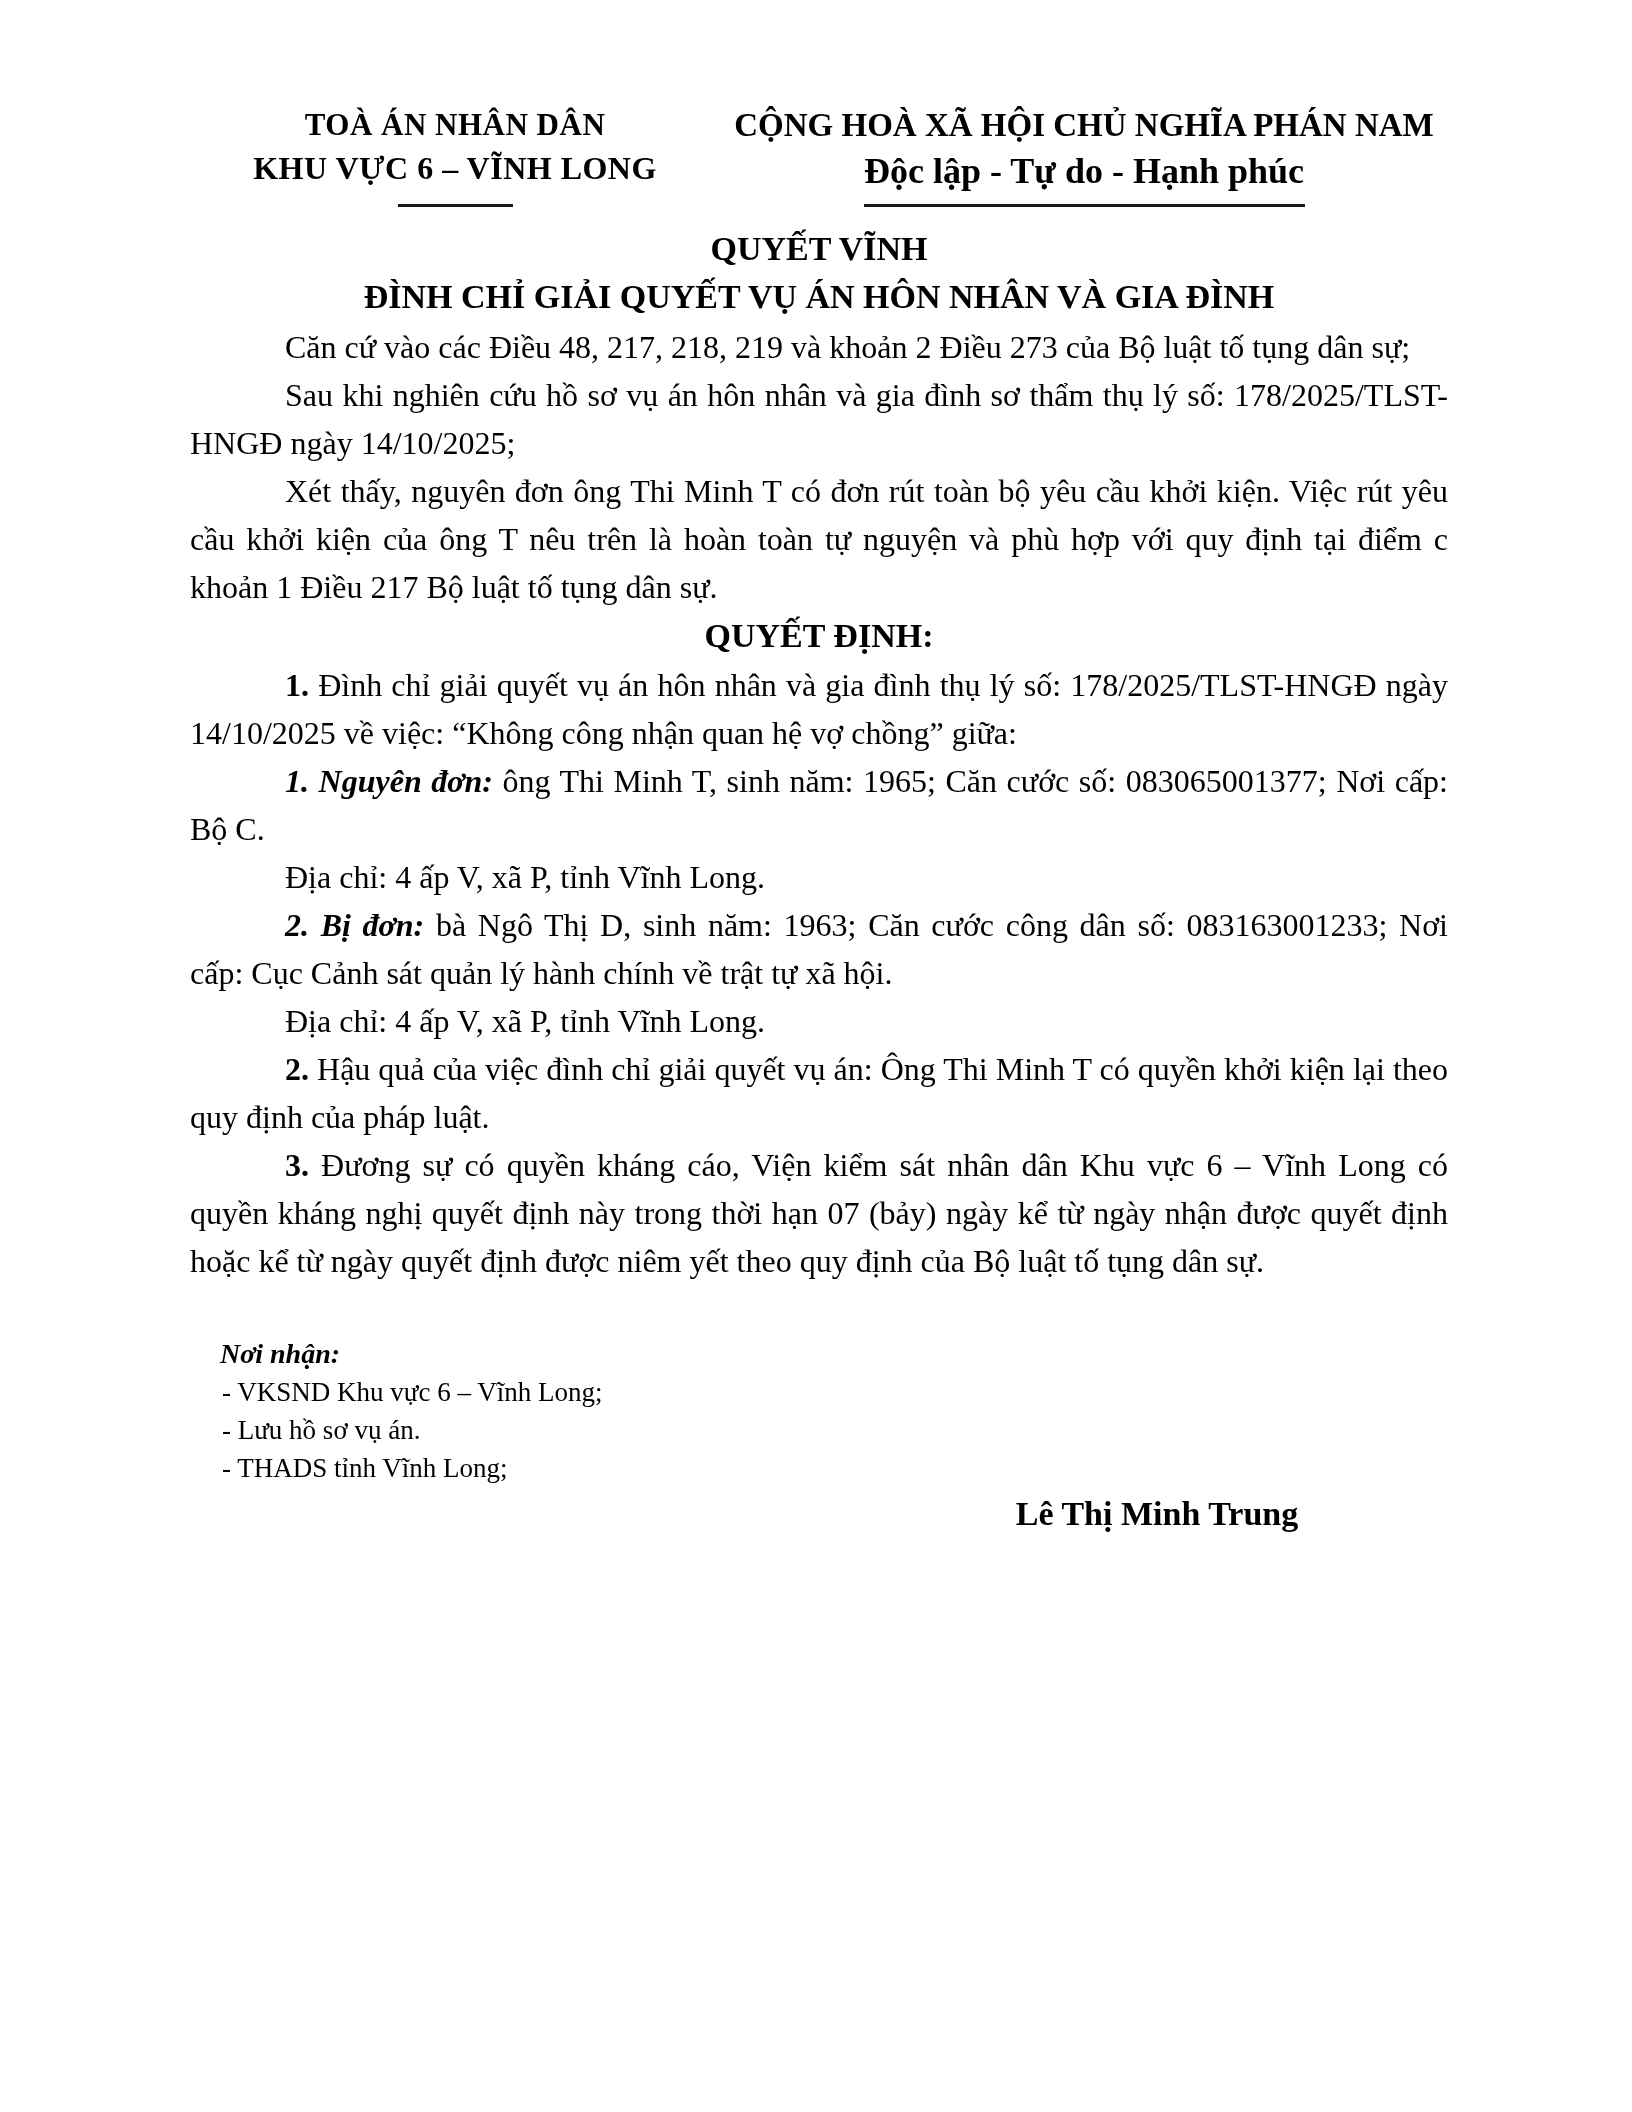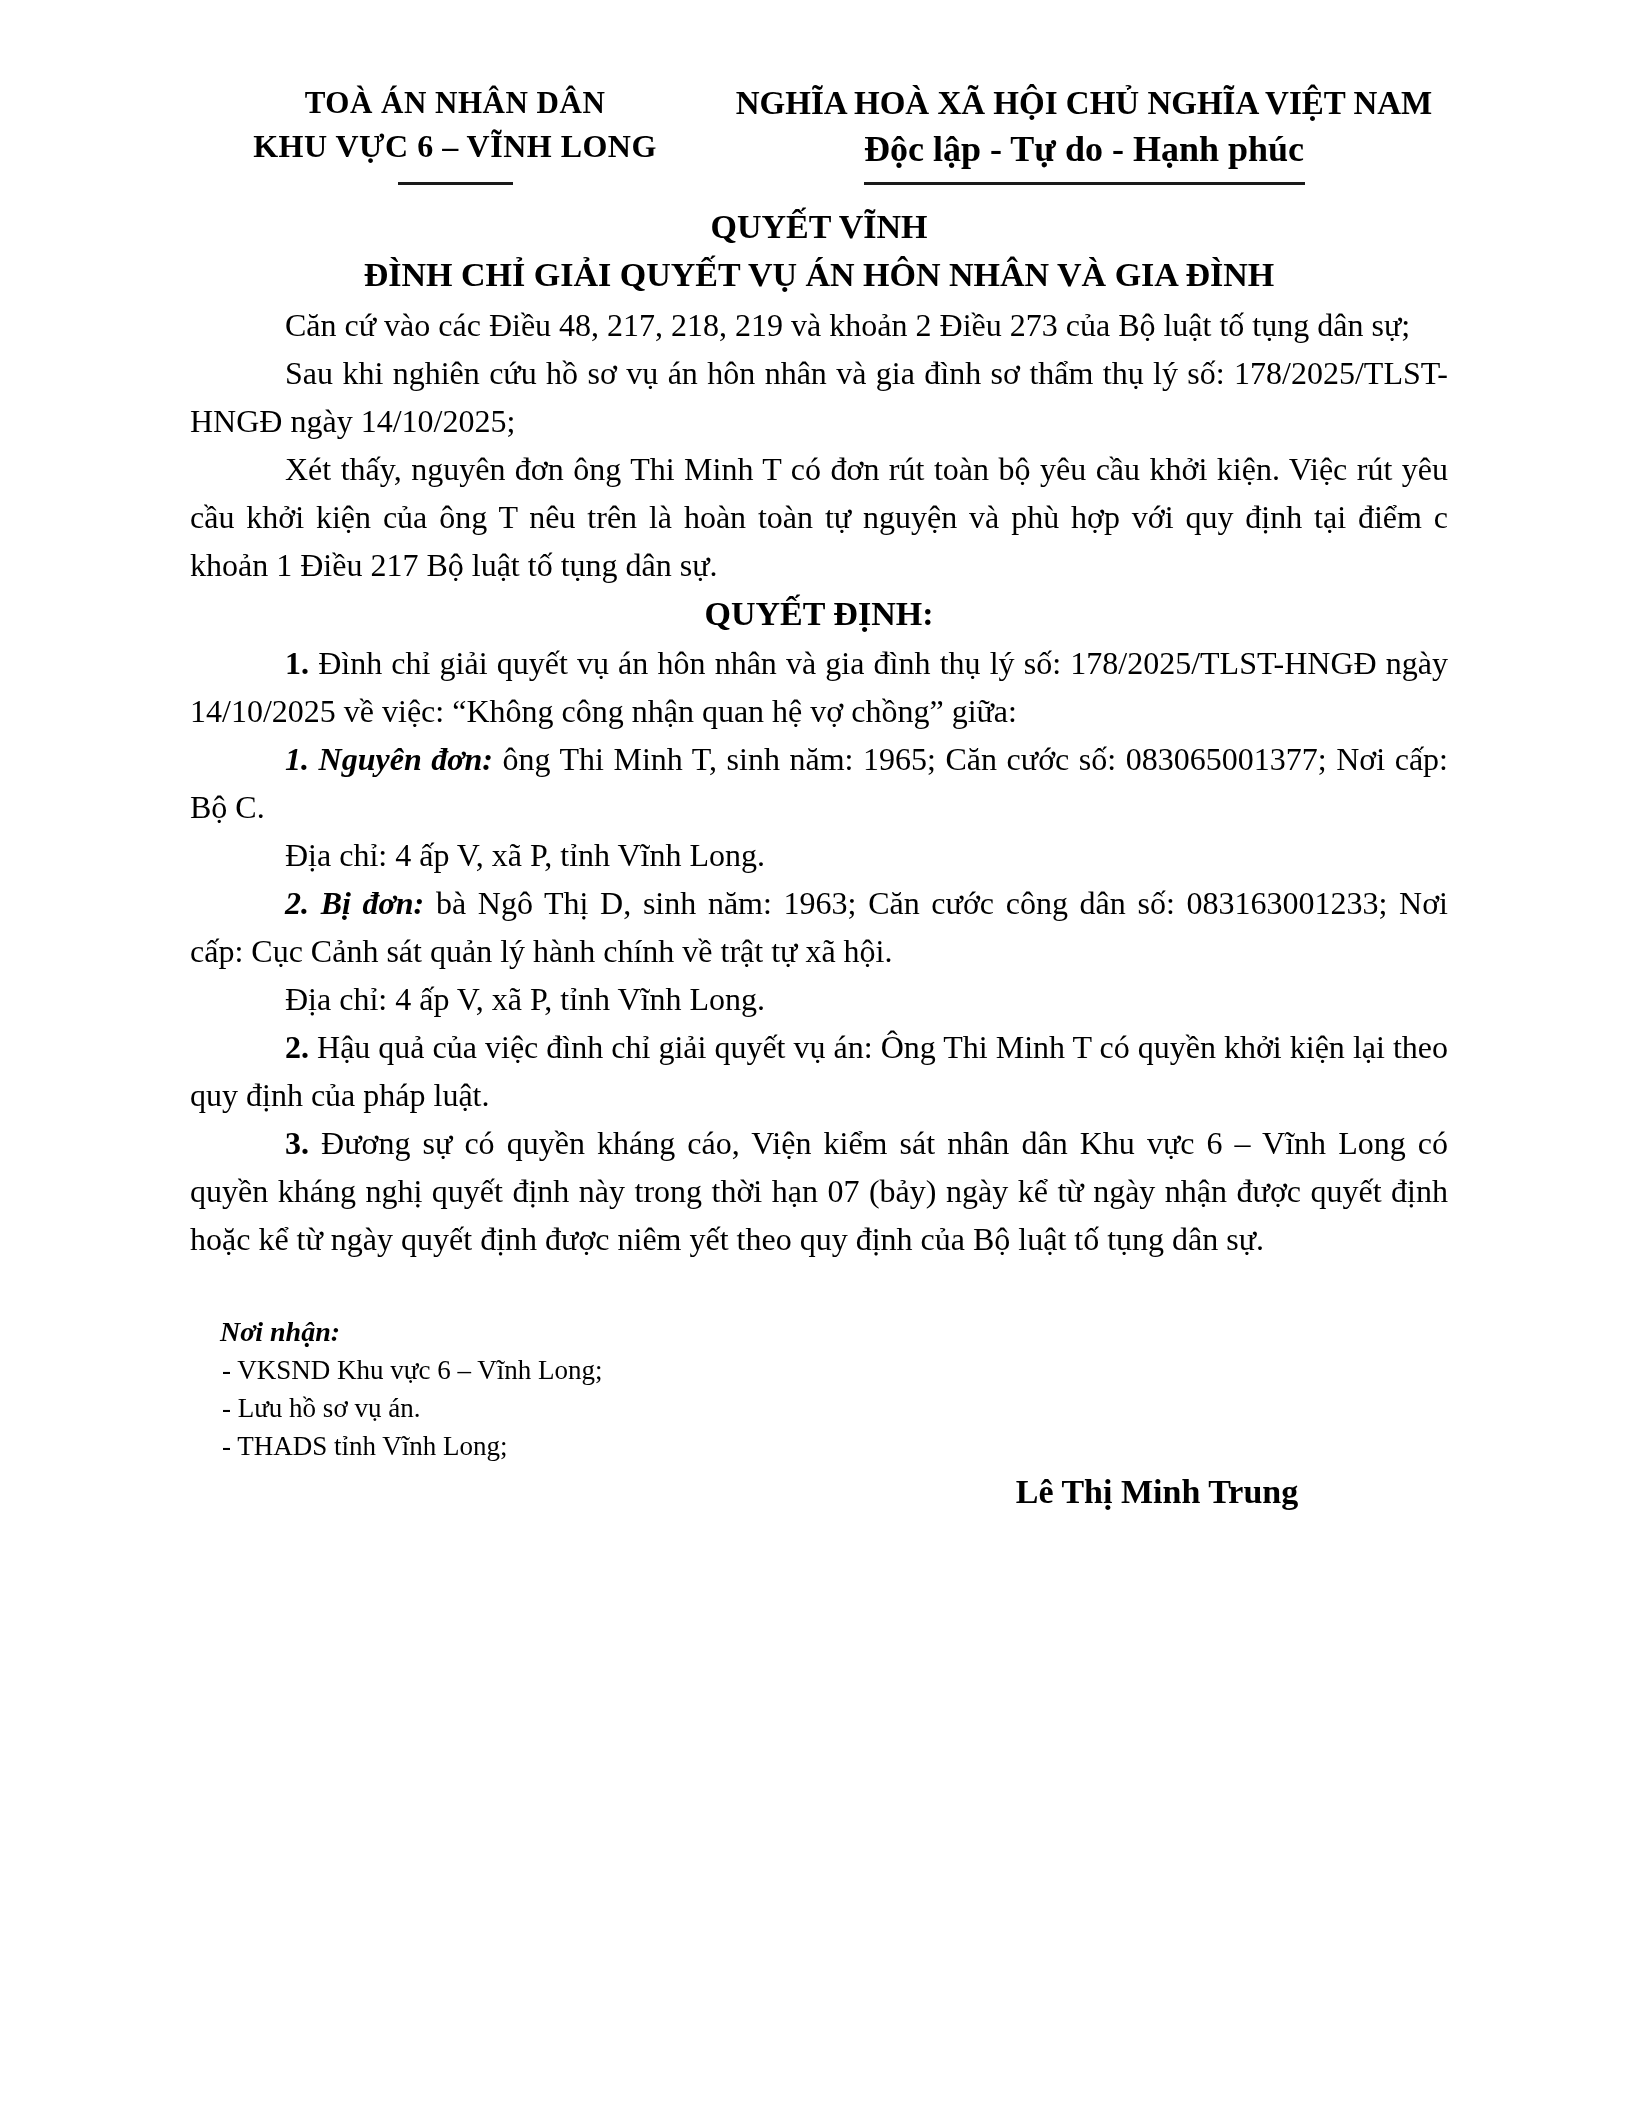--- a/index.html
+++ b/index.html
@@ -3,21 +3,21 @@
 <meta charset="utf-8">
 <style>
   html,body{margin:0;padding:0;background:#ffffff;}
   .page{
     position:relative;
     width:1632px;height:2112px;
     background:#ffffff;color:#000;
     font-family:"Liberation Serif","DejaVu Serif",serif;
     overflow:hidden;
     box-sizing:border-box;
-    padding:82px 184px 0 190px;
+    padding:104px 184px 0 190px;
   }
   
   .hdr{display:flex;align-items:flex-start;}
   .hdr-left{width:530px;text-align:center;}
   .hdr-right{flex:1;text-align:center;}
   .court1{font-weight:bold;font-size:31px;line-height:42px;letter-spacing:.5px;}
   .court2{font-weight:bold;font-size:32px;line-height:44px;letter-spacing:.5px;}
   .nat1{font-weight:bold;font-size:33px;line-height:42px;}
   .nat2{font-weight:bold;font-size:36px;line-height:50px;}
   .rule{border:0;border-top:3px solid #1a1a1a;margin:14px auto 0 auto;}
@@ -55,21 +55,21 @@
 
 <div class="page">
 
   <div class="hdr">
     <div class="hdr-left">
       <div class="court1">TOÀ ÁN NHÂN DÂN</div>
       <div class="court2">KHU VỰC 6 – VĨNH LONG</div>
       <hr class="rule rule-short">
     </div>
     <div class="hdr-right">
-      <div class="nat1">NGHĨA HOÀ XÃ HỘI CHỦ NGHĨA VIỆT NAM</div>
+      <div class="nat1">CỘNG HOÀ XÃ HỘI CHỦ NGHĨA PHÁN NAM</div>
       <div class="nat2">Độc lập - Tự do - Hạnh phúc</div>
       <hr class="rule rule-long">
     </div>
   </div>
 
 
   <div class="title-block">
     <div class="title1">QUYẾT VĨNH</div>
     <div class="title2">ĐÌNH CHỈ GIẢI QUYẾT VỤ ÁN HÔN NHÂN VÀ GIA ĐÌNH</div>
   </div>

